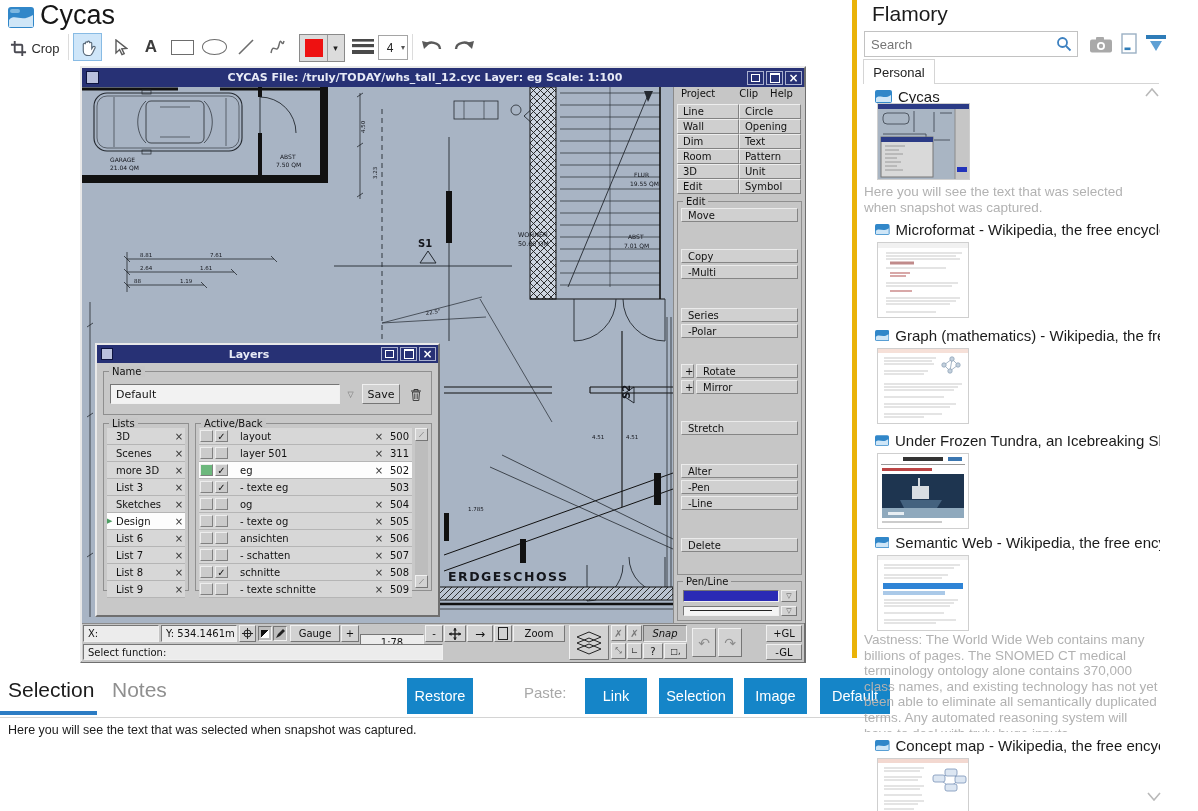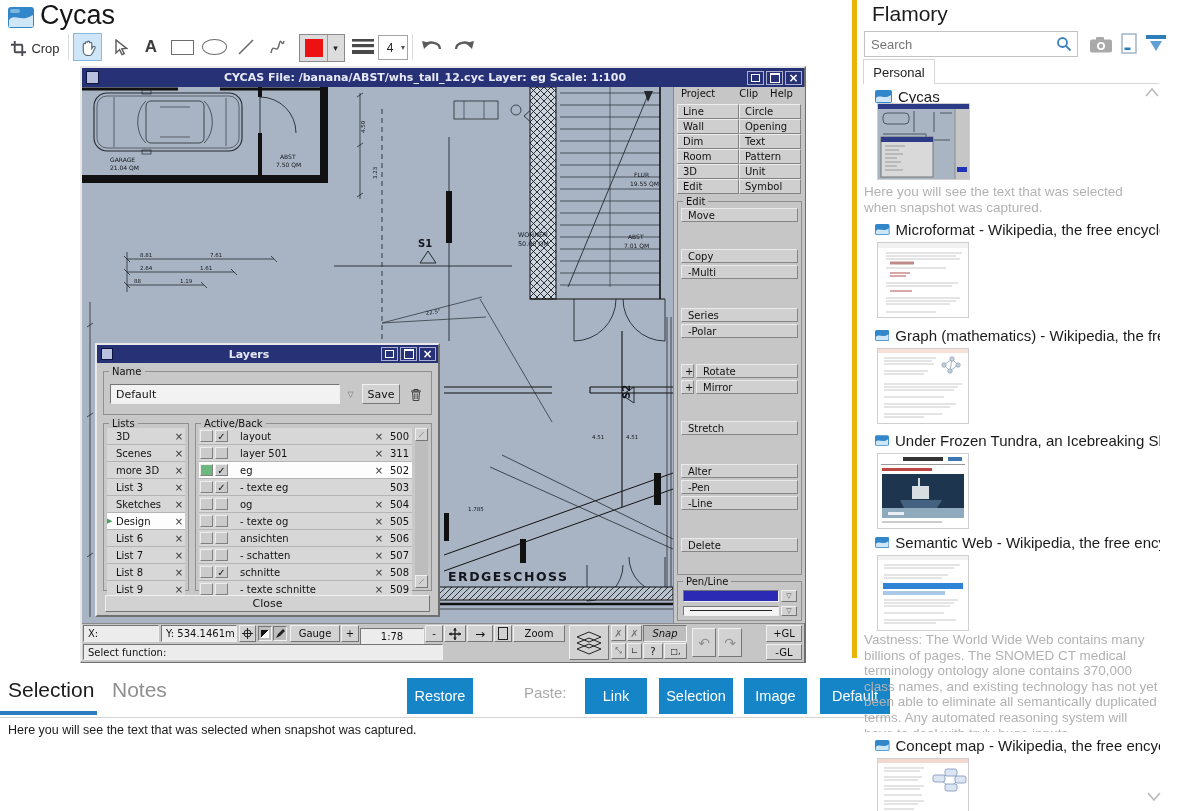--- a/index.html
+++ b/index.html
@@ -118,21 +118,21 @@
   <div class="abs tool" style="left:450px;top:33px;width:28px;height:28px">
     <svg width="22" height="18" viewBox="0 0 22 18">
       <path d="M18,8 A8,6.5 0 0 0 3,11" fill="none" stroke="#5a5a5a" stroke-width="2.4"></path>
       <polygon points="21,3 13,5 19,11" fill="#5a5a5a"></polygon>
     </svg>
   </div>
 
   <div class="abs win" style="left:80px;top:66px;width:726px;height:597px">
     <div class="tbar" style="height:19px">
       <div style="width:11px;height:11px;margin:0 4px;background:#b9c0dd;border:1px solid #0e1440"></div>
-      <div style="flex:1;text-align:center">CYCAS  File: /banana/ABST/whs_tall_12.cyc  Layer: eg   Scale: 1:100</div>
+      <div style="flex:1;text-align:center">CYCAS  File: /truly/TODAY/whs_tall_12.cyc  Layer: eg   Scale: 1:100</div>
       <div class="wbtn" style="border:1px solid #aab0cf">
           <div style="width:7px;height:6px;border:1px solid #fff"></div>
         </div>
       <div class="wbtn" style="border:1px solid #aab0cf">
           <div style="width:8px;height:7px;border:1px solid #fff;border-top-width:2px"></div>
         </div>
       <div class="wbtn" style="border:1px solid #aab0cf;font-size:12px">×</div>
     </div>
 
     <div class="abs" style="left:0;top:19px;width:591px;height:536px;background:#a8b4c4">
@@ -310,21 +310,21 @@
       <div class="abs b3p tool" style="left:176px;top:2px;width:14px;height:15px">
           <div style="width:8px;height:8px;background:linear-gradient(135deg,#111 50%,#fff 50%)"></div>
         </div>
       <div class="abs b3p tool" style="left:191px;top:2px;width:14px;height:15px">
         <svg width="10" height="10">
             <path d="M1,9 L3,5 L8,0 L10,2 L5,7 Z" fill="#222"></path>
           </svg>
       </div>
       <div class="abs b3 tool" style="left:208px;top:1px;width:50px;height:17px">Gauge</div>
       <div class="abs b3 tool" style="left:259px;top:1px;width:18px;height:17px">+</div>
-      <div class="abs sunk tool" style="left:278px;top:4px;width:64px;height:17px">1:78</div>
+      <div class="abs sunk tool" style="left:278px;top:10px;width:64px;height:17px">1:78</div>
       <div class="abs b3 tool" style="left:343px;top:1px;width:18px;height:17px">-</div>
       <div class="abs b3 tool" style="left:362px;top:1px;width:22px;height:17px">
         <svg width="12" height="12" viewBox="0 0 12 12">
             <path d="M6,0 V12 M0,6 H12" stroke="#222" stroke-width="1.4"></path>
             <path d="M6,0 L4,2.5 H8 Z M6,12 L4,9.5 H8 Z M0,6 L2.5,4 V8 Z M12,6 L9.5,4 V8 Z" fill="#222"></path>
           </svg>
       </div>
       <div class="abs b3 tool" style="left:385px;top:1px;width:26px;height:17px;font-size:12px">
           <span>→</span>
         </div>
@@ -503,21 +503,20 @@
             <span class="aname">- texte schnitte</span>
             <span class="ax">×</span>
             <span class="anum">509</span>
           </div>
       </div>
       <div class="abs" style="right:3px;top:4px;width:13px;height:160px;background:#bdbdbd">
         <div class="b3 tool" style="width:13px;height:13px;font-size:7px;color:#555">⟋</div>
         <div class="b3 tool abs" style="bottom:0;width:13px;height:13px;font-size:7px;color:#555">⟋</div>
       </div>
     </div>
-    <div class="abs b3 tool cadfont" style="left:8px;top:250px;width:325px;height:17px;font-size:11px">Close</div>
   </div>
 
   <div class="abs" style="left:8px;top:678px;font-size:21px;color:#1b1b1b">Selection</div>
   <div class="abs" style="left:112px;top:678px;font-size:21px;color:#8f8f8f">Notes</div>
   <div class="abs" style="left:0;top:711px;width:97px;height:4px;background:#2c7cc4"></div>
   <div class="abs blue-btn" style="left:407px;top:678px;width:66px;height:36px">Restore</div>
   <div class="abs" style="left:524px;top:684px;font-size:15px;color:#a8a8a8">Paste:</div>
   <div class="abs blue-btn" style="left:585px;top:678px;width:62px;height:36px">Link</div>
   <div class="abs blue-btn" style="left:659px;top:678px;width:74px;height:36px">Selection</div>
   <div class="abs blue-btn" style="left:744px;top:678px;width:63px;height:36px">Image</div>

